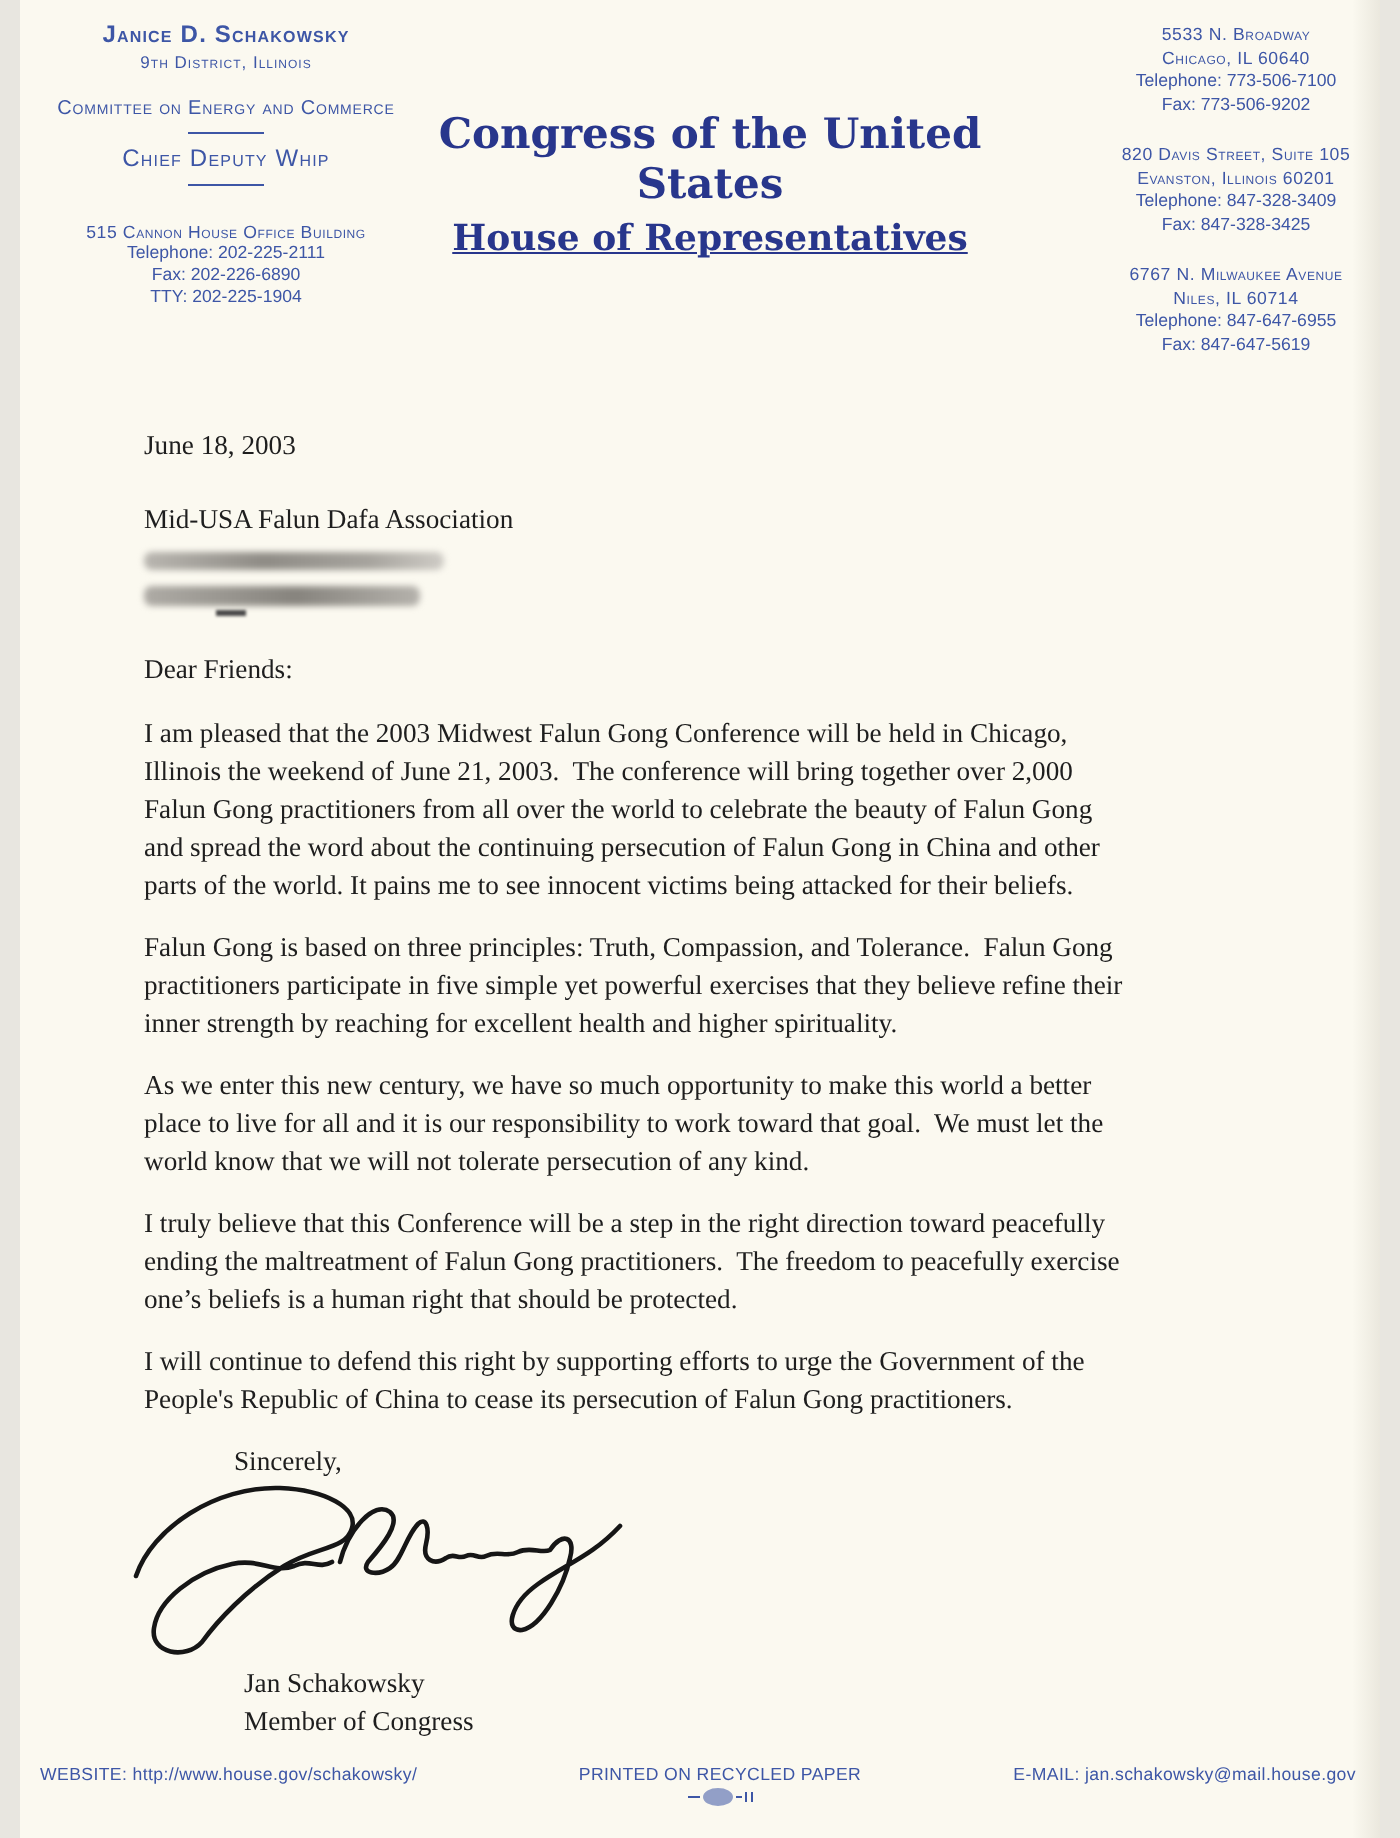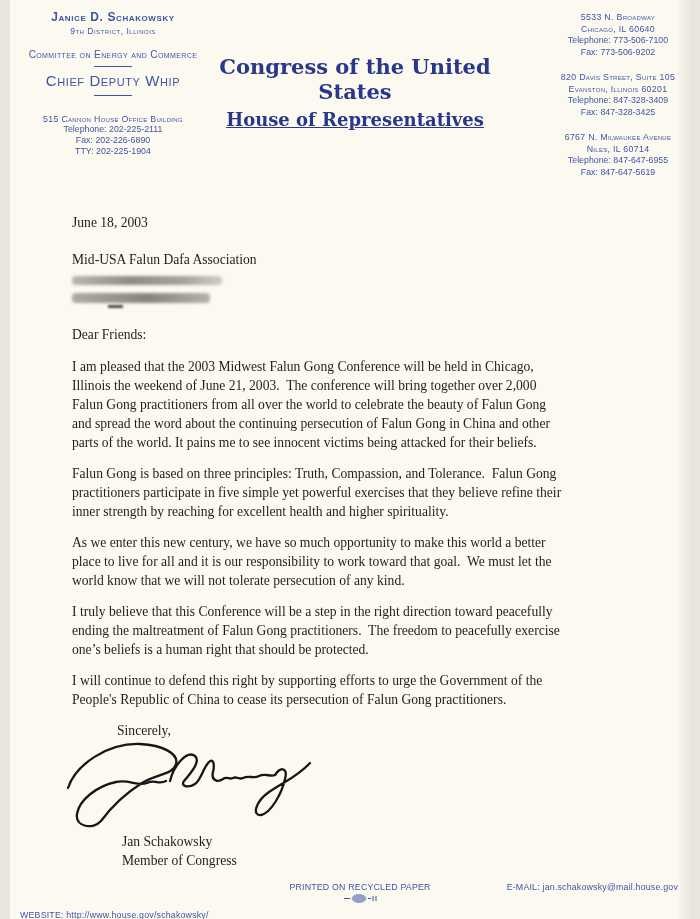--- a/index.html
+++ b/index.html
@@ -47,21 +47,21 @@
     letter-spacing: 0.4px;
     margin-top: 13px;
   }
   .lh-rule {
     width: 38px;
     height: 0;
     border-top: 1.4px solid #3d56a6;
     margin: 6px auto 5px auto;
   }
   .lh-whip {
-    font-size: 15px;
+    font-size: 12px;
     font-variant: small-caps;
     letter-spacing: 0.6px;
   }
   .lh-office {
     font-size: 8.8px;
     font-variant: small-caps;
     letter-spacing: 0.3px;
     margin-top: 18px;
   }
   .lh-contact { font-size: 8.8px; line-height: 11px; text-align: center; }
@@ -144,21 +144,21 @@
   .signer-name  { margin-left: 50px; margin-top: 2px; }
   .signer-title { margin-left: 50px; }
 
   
   .footer-item {
     position: absolute;
     color: #3d56a6;
     font-size: 8.8px;
     letter-spacing: 0.2px;
   }
-  .f-website { left: 10px; top: 910px; text-align: right; }
+  .f-website { left: 10px; top: 882px; text-align: right; }
   .f-recycled { left: 0; top: 882px; width: 700px; text-align: center; }
   .f-bug { left: 0; top: 893px; width: 700px; text-align: center; }
   .f-email { right: 12px; top: 882px; }
 </style>
 </head>
 <body>
 
 <div class="page">
 
   <div class="lh-left">

